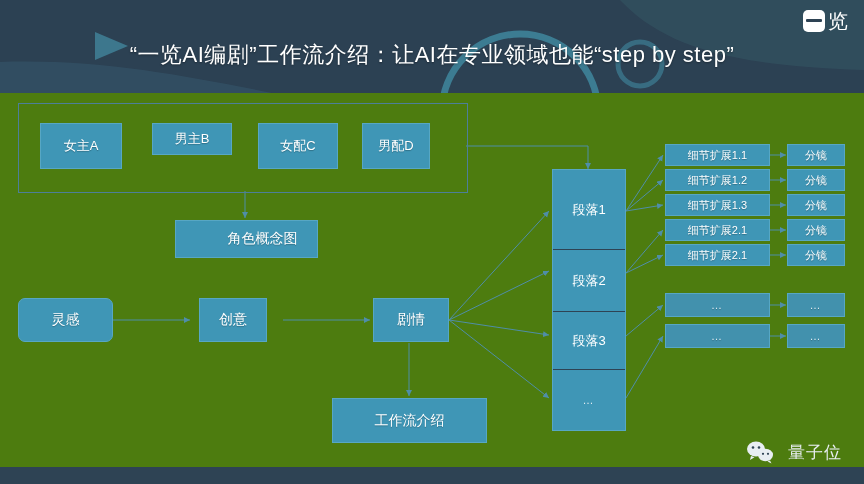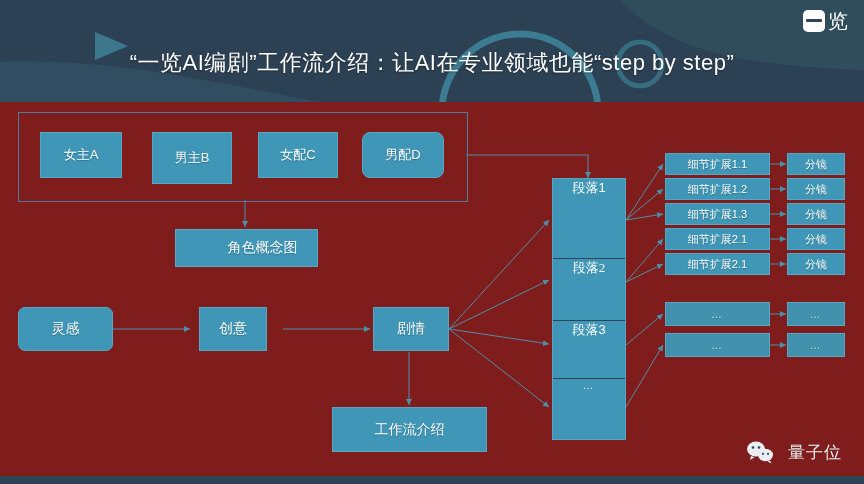--- a/index.html
+++ b/index.html
@@ -11,44 +11,44 @@
     position:relative;
   }
   #stage{position:absolute;left:0;top:0;width:864px;height:484px;overflow:hidden;}
 
   
   .header{position:absolute;left:0;top:0;width:864px;height:110px;overflow:hidden;
           background:linear-gradient(100deg,#2b4052 0%,#2d4456 40%,#2b4154 100%);}
   .hdr-svg{position:absolute;left:0;top:0;}
   .title{position:absolute;left:0;top:40px;width:864px;text-align:center;
          font-size:22px;letter-spacing:0.5px;color:#ffffff;white-space:nowrap;
-         text-shadow:0 1px 2px rgba(0,0,0,.35);margin-top:8px;}
+         text-shadow:0 1px 2px rgba(0,0,0,.35);}
   .logo{position:absolute;right:16px;top:10px;display:flex;align-items:center;gap:3px;}
   .logo-mark{width:22px;height:22px;border-radius:5px;background:#ffffff;position:relative;}
   .logo-mark:after{content:"";position:absolute;left:3px;top:9px;width:16px;height:3px;
                    background:#2e4354;border-radius:1px;}
   .logo-text{font-size:20px;color:#ffffff;line-height:1;}
 
   
-  .canvas{position:absolute;left:0;top:102px;width:864px;height:374px;background:#7f1d1d;}
+  .canvas{position:absolute;left:0;top:93px;width:864px;height:374px;background:#4d7c0f;}
   .wires{position:absolute;left:0;top:0;width:864px;height:374px;}
 
   .node{position:absolute;background:#3f96b6;border:1px solid #57a7c4;
         display:flex;align-items:center;justify-content:center;
         color:#ffffff;box-sizing:border-box;text-shadow:0 1px 1px rgba(0,0,0,.25);}
   .node.lg{font-size:14px;}
   .node.md{font-size:13px;}
   .node.sm{font-size:11px;}
   .node.xs{font-size:10px;}
 
   .group-box{position:absolute;border:1px solid #4c7f99;background:transparent;}
 
   .stack{position:absolute;border:1px solid #57a7c4;box-sizing:border-box;background:#3f96b6;}
   .stack-cell{box-sizing:border-box;border-bottom:1px solid #2e4354;
-              display:flex;align-items:flex-start;justify-content:center;
+              display:flex;align-items:center;justify-content:center;
               font-size:13px;color:#ffffff;}
   .stack-cell:last-child{border-bottom:none;}
 
   .dots{letter-spacing:2px;font-size:11px;color:#dfeaf0;}
 
   
   .watermark{position:absolute;right:22px;bottom:20px;display:flex;align-items:center;gap:13px;}
   .wm-text{font-size:17px;color:#e8eef2;letter-spacing:1px;}
 </style>
 </head>
@@ -118,27 +118,27 @@
         <path d="M770 212 L786 212"></path>
         <path d="M770 243 L786 243"></path>
       </g>
     </svg>
 
     <div class="group-box" style="left:18px;top:10px;width:448px;height:88px;"></div>
 
     <div class="node md" style="left:40px;top:30px;width:82px;height:46px;">
       <span>女主A</span>
     </div>
-    <div class="node md" style="left:152px;top:30px;width:80px;height:52px;justify-content:center;">
+    <div class="node md" style="left:152px;top:30px;width:80px;height:32px;justify-content:center;">
       <span>男主B</span>
     </div>
     <div class="node md" style="left:258px;top:30px;width:80px;height:46px;">
       <span>女配C</span>
     </div>
-    <div class="node md" style="left:362px;top:30px;width:82px;height:46px;border-radius:8px;">
+    <div class="node md" style="left:362px;top:30px;width:68px;height:46px;">
       <span>男配D</span>
     </div>
 
     <div class="node lg" style="left:175px;top:127px;width:143px;height:38px;padding-left:32px;">
       <span>角色概念图</span>
     </div>
 
     <div class="node lg" style="left:18px;top:205px;width:95px;height:44px;border-radius:7px;">
       <span>灵感</span>
     </div>
@@ -150,21 +150,21 @@
     </div>
 
     <div class="node lg" style="left:332px;top:305px;width:155px;height:45px;">
       <span>工作流介绍</span>
     </div>
 
     <div class="stack" style="left:552px;top:76px;width:74px;height:262px;">
       <div class="stack-cell" style="height:80px;">
         <span>段落1</span>
       </div>
-      <div class="stack-cell" style="height:62px;font-family:Liberation Serif, serif;">
+      <div class="stack-cell" style="height:62px;">
         <span>段落2</span>
       </div>
       <div class="stack-cell" style="height:58px;">
         <span>段落3</span>
       </div>
       <div class="stack-cell dots" style="height:60px;">
         <span>…</span>
       </div>
     </div>
 

